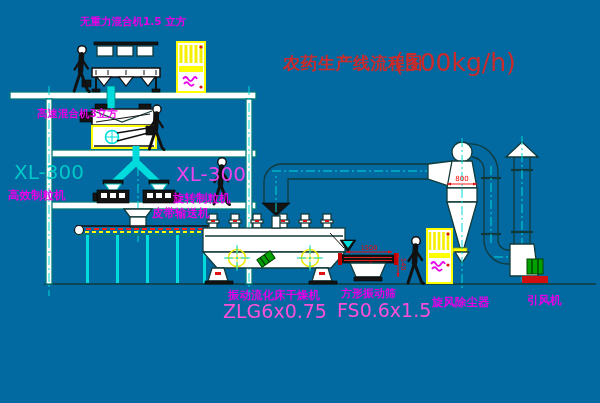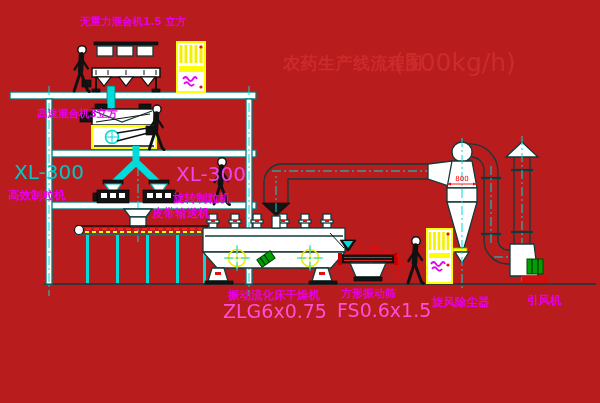--- a/index.html
+++ b/index.html
@@ -1,16 +1,16 @@
 <!DOCTYPE html>
 <html><head>
 <meta charset="utf-8">
 <style>
   html,body{margin:0;padding:0;background:#fff;}
-  .stage{position:relative;width:600px;height:403px;background:#b91c1c;overflow:hidden;}
+  .stage{position:relative;width:600px;height:403px;background:#0369a1;overflow:hidden;}
   svg{display:block;}
   text{font-family:"DejaVu Sans","Liberation Sans",sans-serif;}
   .lbl{fill:#e800e8;font-size:11.5px;font-weight:bold;}
   .lbl-s{fill:#e800e8;font-size:10.5px;font-weight:bold;}
   .lbl-m{fill:#e800e8;font-size:11px;font-weight:bold;}
   .model-pink{fill:#ff4fd8;font-size:19px;}
   .model-cyan{fill:#00c8c8;font-size:20px;}
   .model-mag{fill:#ee44ee;font-size:20px;}
   .title-main{fill:#cc2b2b;font-size:17px;font-weight:bold;letter-spacing:.5px;}
   .title-cap{fill:#cc2b2b;font-size:25px;}

